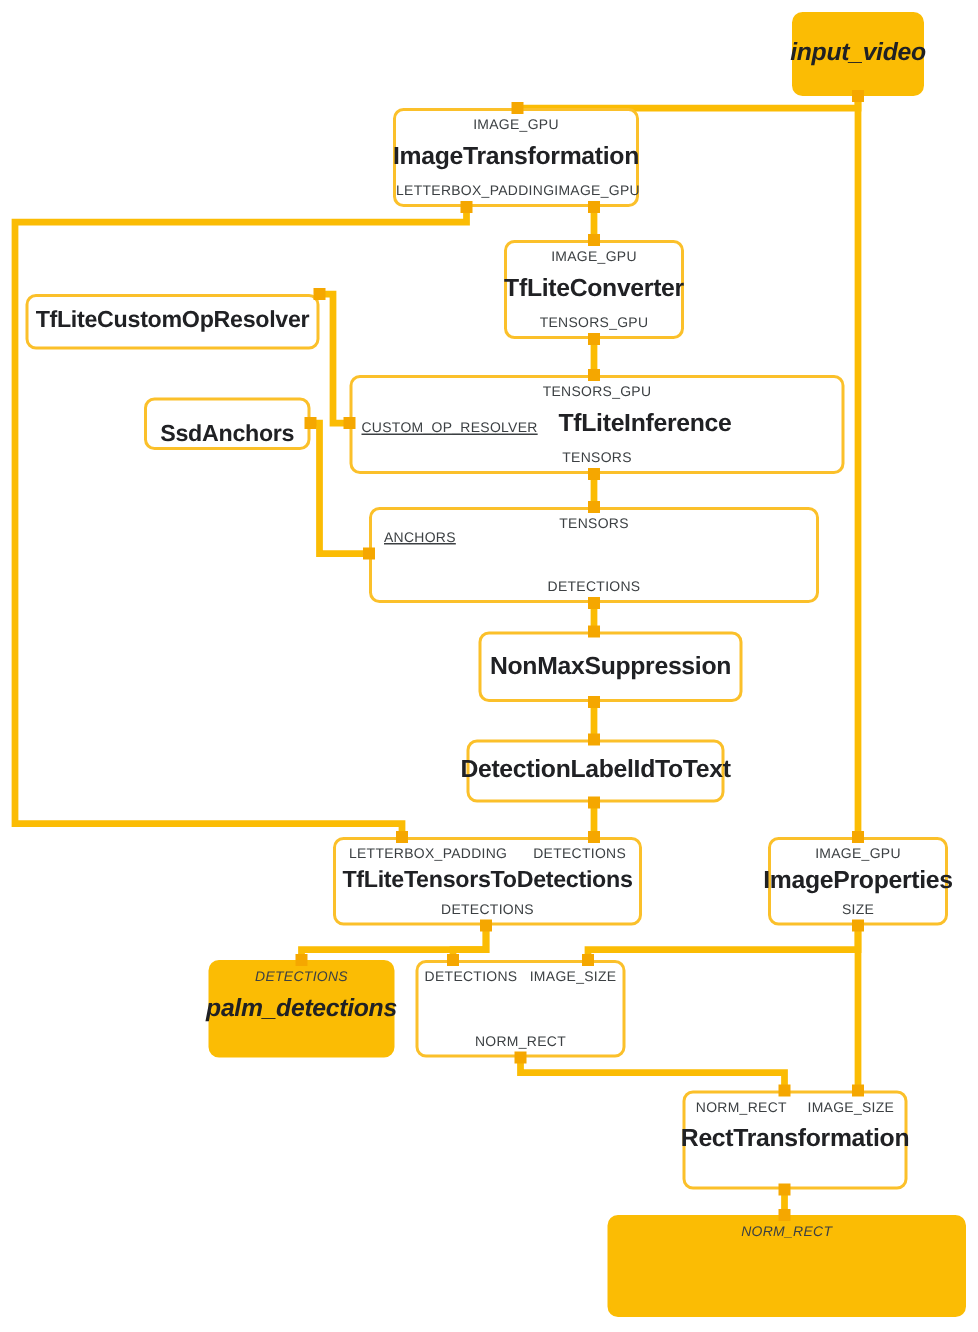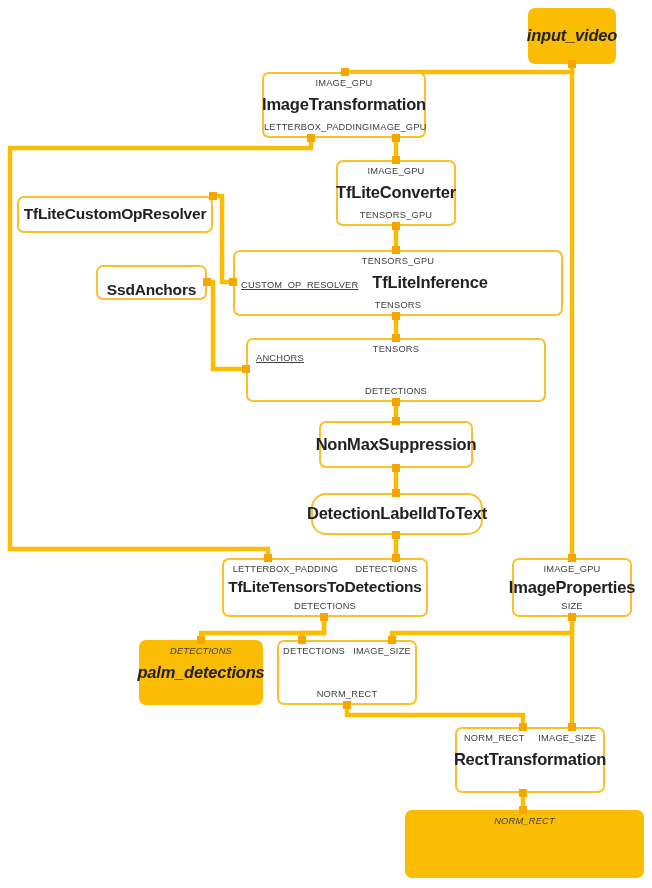--- a/index.html
+++ b/index.html
@@ -186,27 +186,27 @@
     </div>
     <span class="port-label side" style="left:8px; top:13px;">ANCHORS</span>
     <div class="port-row bottom">
       <span class="port-label">DETECTIONS</span>
     </div>
   </div>
   <div class="dot" style="left:392px; top:334px;"></div>
   <div class="dot" style="left:242px; top:365px;"></div>
   <div class="dot" style="left:392px; top:398px;"></div>
 
-  <div class="node" style="left:319px; top:421px; width:154px; height:47px;">
+  <div class="node" style="left:319px; top:421px; width:176px; height:47px;">
     <div class="node-title">NonMaxSuppression</div>
   </div>
   <div class="dot" style="left:392px; top:417px;"></div>
   <div class="dot" style="left:392px; top:464px;"></div>
 
-  <div class="node" style="left:311px; top:493px; width:172px; height:42px;border-radius:15px;">
+  <div class="node" style="left:311px; top:493px; width:172px; height:42px;">
     <div class="node-title">DetectionLabelIdToText</div>
   </div>
   <div class="dot" style="left:392px; top:489px;"></div>
   <div class="dot" style="left:392px; top:531px;"></div>
 
   <div class="node" style="left:222px; top:558px; width:206px; height:59px;">
     <div class="port-row top" style="justify-content:space-around;">
       <span class="port-label">LETTERBOX_PADDING</span>
       <span class="port-label">DETECTIONS</span>
     </div>

